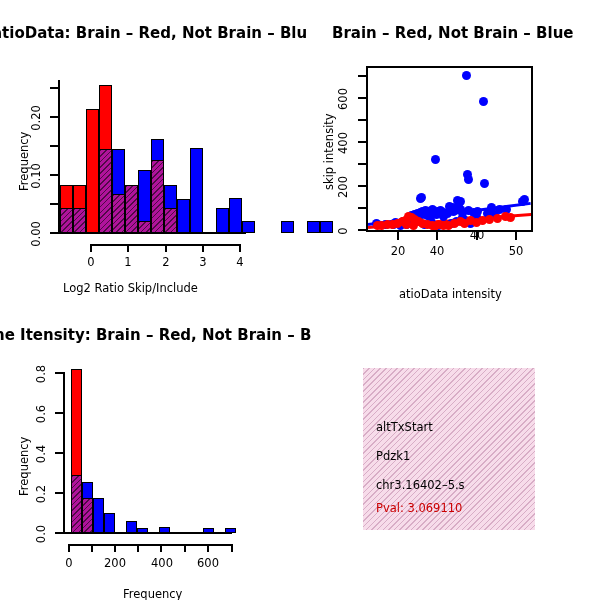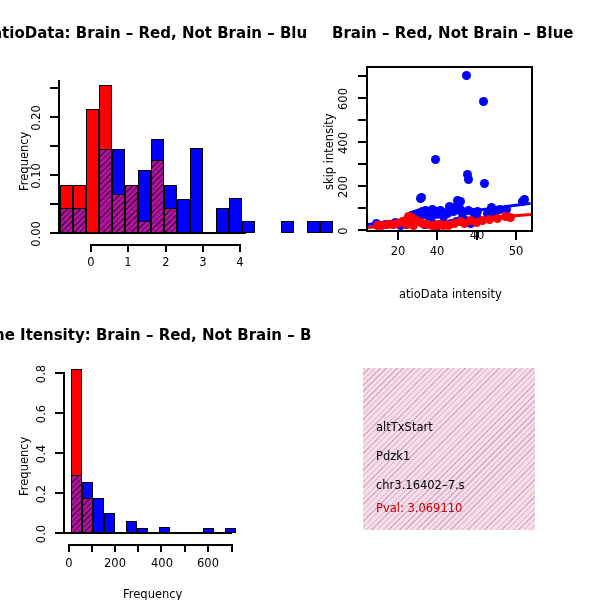--- a/index.html
+++ b/index.html
@@ -67,20 +67,21 @@
 <body>
 
 <div id="root">
 
   <div class="panel" style="left:0;top:0;width:300px;height:300px;">
 
     <div class="ptitle" style="left:-8px;top:24px;">atioData: Brain – Red, Not Brain – Blu</div>
 
     <div class="axlab vert" style="left:17px;top:191px;">Frequency</div>
 
+    <div class="axlab" style="left:63px;top:281px;">Log2 Ratio Skip/Include</div>
 
     <div class="axisline" style="left:58px;top:80px;width:2px;height:154px;"></div>
     <div class="tick" style="left:50px;top:232px;width:8px;height:2px;"></div>
     <div class="tick" style="left:50px;top:203px;width:8px;height:2px;"></div>
     <div class="tick" style="left:50px;top:174px;width:8px;height:2px;"></div>
     <div class="tick" style="left:50px;top:145px;width:8px;height:2px;"></div>
     <div class="tick" style="left:50px;top:116px;width:8px;height:2px;"></div>
     <div class="tick" style="left:50px;top:87px;width:8px;height:2px;"></div>
 
     <div class="ticklab vert" style="left:18px;top:227px;width:36px;">0.00</div>
@@ -323,17 +324,17 @@
 
     <div class="ticklab" style="left:55px; top:256px;width:28px;">0</div>
     <div class="ticklab" style="left:101px;top:256px;width:28px;">200</div>
     <div class="ticklab" style="left:148px;top:256px;width:28px;">400</div>
     <div class="ticklab" style="left:194px;top:256px;width:28px;">600</div>
   </div>
 
   <div id="info-panel" style="left:363px;top:368px;width:172px;height:162px;">
     <div class="line" style="left:13px;top:52px;">altTxStart</div>
     <div class="line" style="left:13px;top:81px;">Pdzk1</div>
-    <div class="line" style="left:13px;top:110px;">chr3.16402–7.s</div>
+    <div class="line" style="left:13px;top:110px;">chr3.16402–5.s</div>
     <div class="line pval" style="left:13px;top:133px;">Pval: 3.069110</div>
   </div>
 
 </div>
 
 </body></html>

